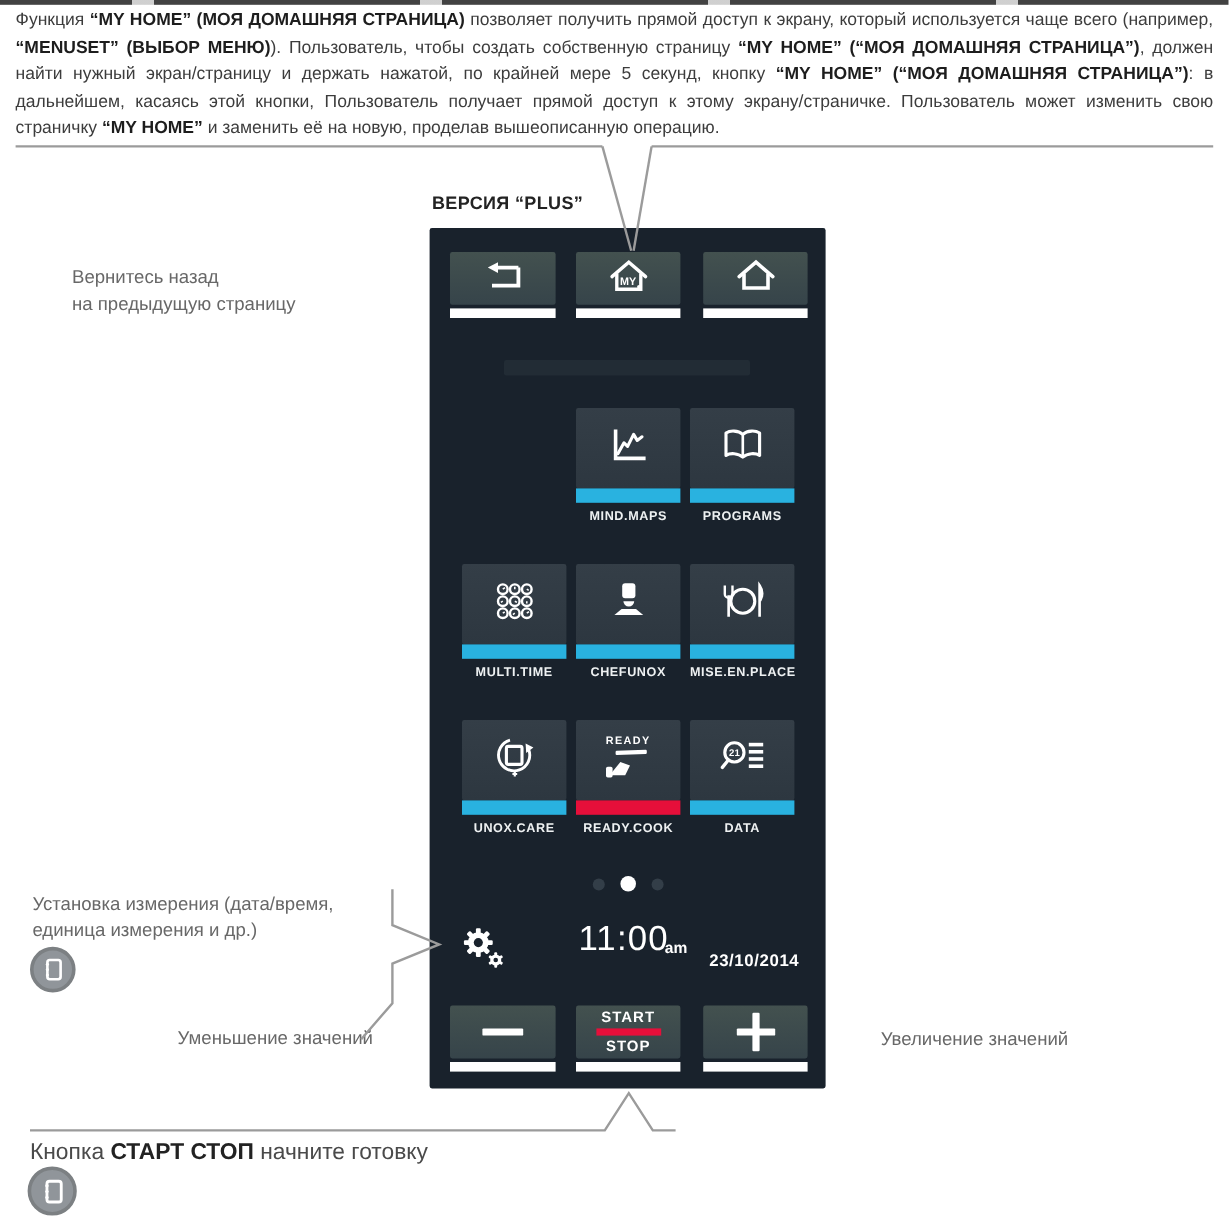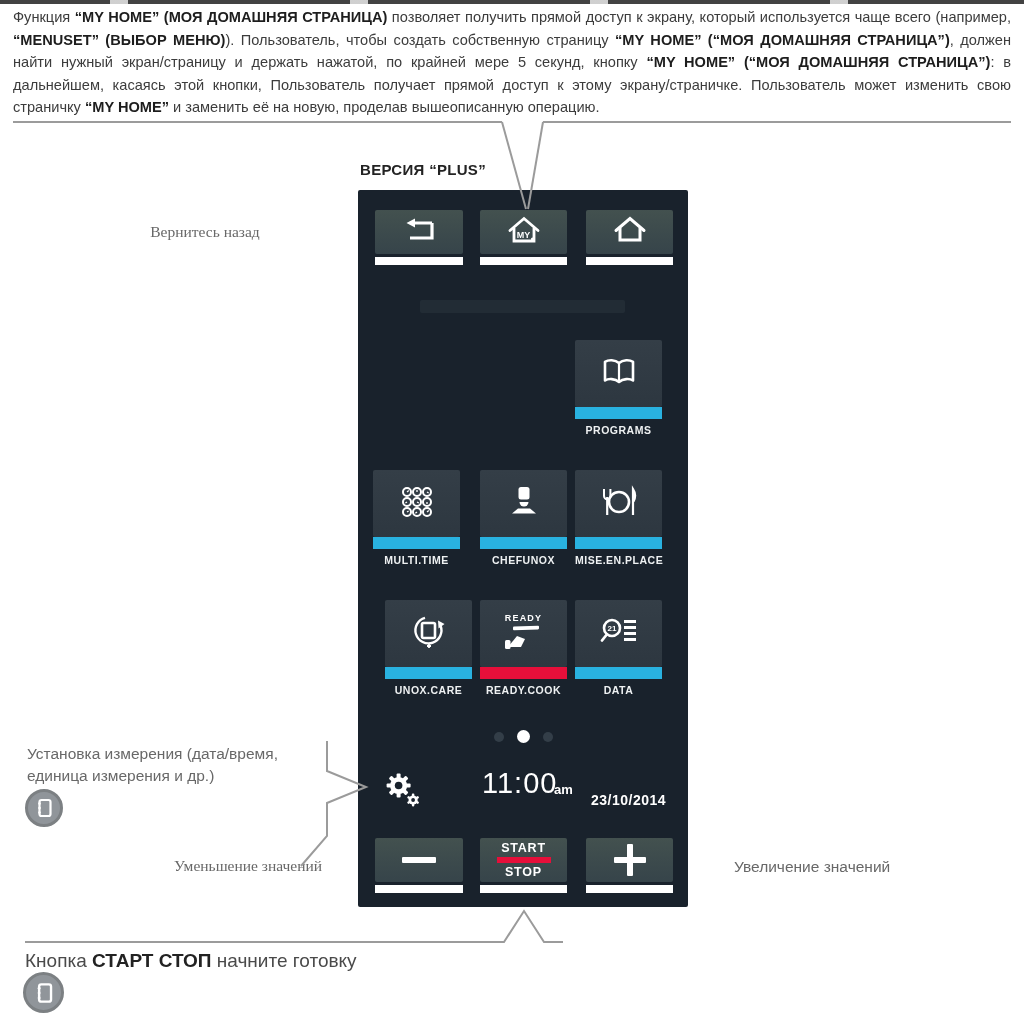--- a/index.html
+++ b/index.html
@@ -42,21 +42,21 @@
   
   .minus-glyph{width:34px;height:6px;background:#ffffff;border-radius:1px;}
   .plus-glyph{position:relative;width:32px;height:32px;}
   .plus-glyph::before{content:"";position:absolute;left:0;top:13px;width:32px;height:6px;background:#fff;border-radius:1px;}
   .plus-glyph::after{content:"";position:absolute;left:13px;top:0;width:6px;height:32px;background:#fff;border-radius:1px;}
   .ss-stack{display:flex;flex-direction:column;align-items:center;line-height:1;}
   .ss-label{font-size:12.5px;font-weight:800;color:#ffffff;letter-spacing:.8px;}
   .ss-bar{width:54px;height:6px;background:#e60f3a;margin:2.5px 0;}
   
   .note{position:absolute;font-size:15.5px;color:#686868;line-height:21.5px;}
-  .note.r{text-align:center;font-family:Liberation Serif, serif;}
+  .note.r{text-align:left;}
   .manual-icon{position:absolute;border-radius:50%;background:#90959a;border:3px solid #7c8083;
         display:flex;align-items:center;justify-content:center;box-sizing:border-box;}
   .caption{position:absolute;left:25px;top:950px;font-size:19px;color:#4a4a4a;}
   .caption b{color:#222;}
   svg text{font-family:"Liberation Sans",sans-serif;}
 </style>
 </head>
 <body>
 
 <div class="page">
@@ -97,35 +97,47 @@
           <path d="M6 16.5 L20 4.5 L34 16.5" fill="none" stroke="#fff" stroke-width="3" stroke-linecap="round"></path>
           <path d="M10 14 V26 H30 V14" fill="none" stroke="#fff" stroke-width="3"></path>
         </svg>
       </span>
     </div>
     <div class="underbar" style="left:228px;top:67px;width:87px;"></div>
 
     <div class="ghost-text"></div>
 
 
+    <div class="tile" style="left:122px;top:150px;">
+      <div class="tile-btn">
+        <span>
+          <svg width="38" height="34" viewBox="0 0 38 34">
+            <path d="M8 4 V28 H33" fill="none" stroke="#fff" stroke-width="3"></path>
+            <polyline points="10,24 15,15 18,18 23,8 26,13 30,10" fill="none" stroke="#fff" stroke-width="2.6" stroke-linejoin="round" stroke-linecap="round"></polyline>
+          </svg>
+        </span>
+      </div>
+      <div class="tile-bar" style="background: rgb(41, 178, 224);"></div>
+      <div class="tile-label">MIND.MAPS</div>
+    </div>
 
     <div class="tile" style="left:217px;top:150px;">
       <div class="tile-btn">
         <span>
           <svg width="40" height="32" viewBox="0 0 40 32">
             <path d="M20 7 C16 3.5 9.5 3.5 6 5.8 V24.5 C9.5 22.3 16 22.5 20 26 C24 22.5 30.5 22.3 34 24.5 V5.8 C30.5 3.5 24 3.5 20 7 Z" fill="none" stroke="#fff" stroke-width="2.6" stroke-linejoin="round"></path>
             <path d="M20 7 V26" fill="none" stroke="#fff" stroke-width="2.2"></path>
           </svg>
         </span>
       </div>
       <div class="tile-bar" style="background: rgb(41, 178, 224);"></div>
       <div class="tile-label">PROGRAMS</div>
     </div>
 
-    <div class="tile" style="left:15px;top:280px;">
+    <div class="tile" style="left:27px;top:280px;">
       <div class="tile-btn">
         <span>
           <svg width="36" height="36" viewBox="0 0 36 36">
             <g fill="none" stroke="#fff" stroke-width="2">
               <circle cx="8" cy="8" r="4"></circle>
                 <circle cx="18" cy="8" r="4"></circle>
                 <circle cx="28" cy="8" r="4"></circle>
               <circle cx="8" cy="18" r="4"></circle>
                 <circle cx="18" cy="18" r="4"></circle>
                 <circle cx="28" cy="18" r="4"></circle>
@@ -296,20 +308,21 @@
       <path d="M543 122 H1011"></path>
       <path d="M502 122 L526 209"></path>
       <path d="M543 122 L528 209"></path>
       <polyline points="327,741 327,771 366,787 327,803 327,836 301,866"></polyline>
       <polyline points="25,942 504,942 524,911 544,942 563,942"></polyline>
     </g>
   </svg>
 
   <div class="note r" style="left:60px;top:221px;width:290px;">
     <div>Вернитесь назад</div>
+    <div>на предыдущую страницу</div>
   </div>
 
 
   <div class="note" style="left:27px;top:743px;">
     <div>Установка измерения (дата/время,</div>
     <div>единица измерения и др.)</div>
   </div>
 
   <div class="manual-icon" style="left:25px;top:789px;width:38px;height:38px;">
     <svg width="24" height="24" viewBox="0 0 24 24">

